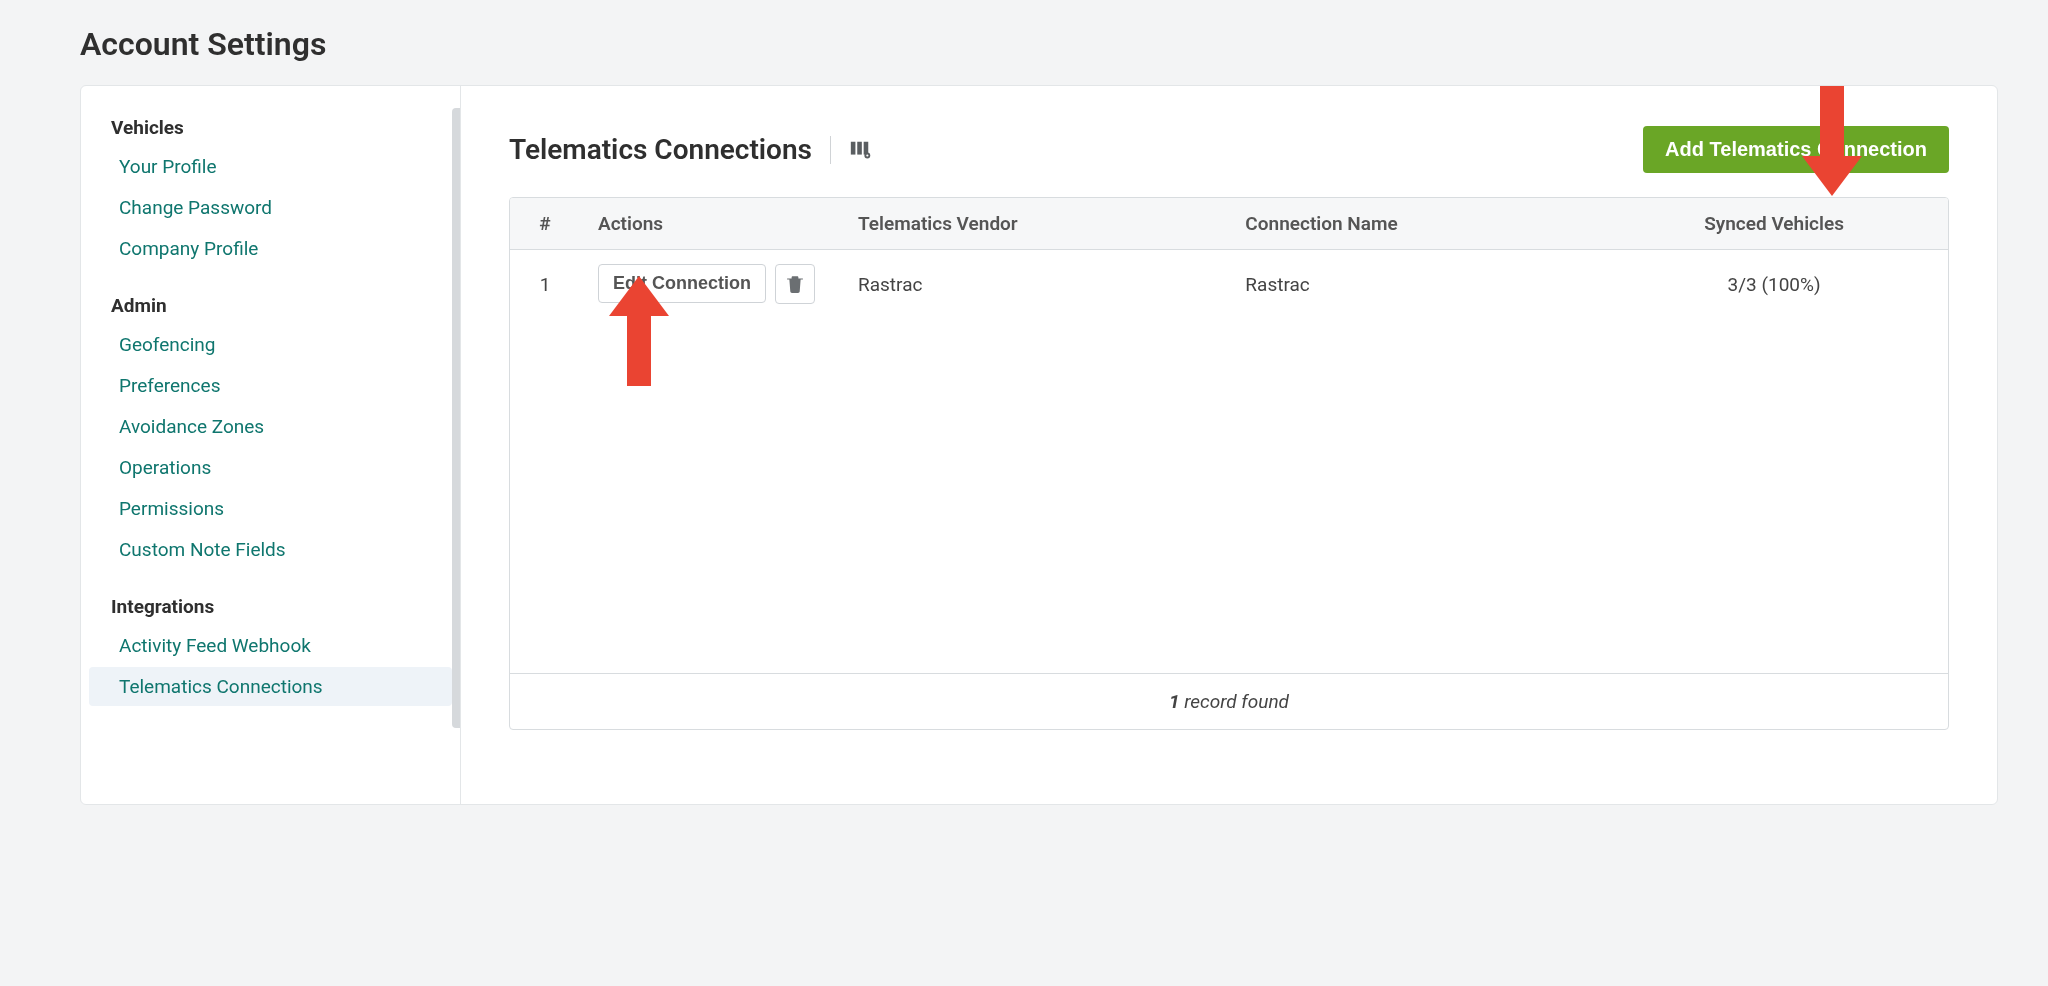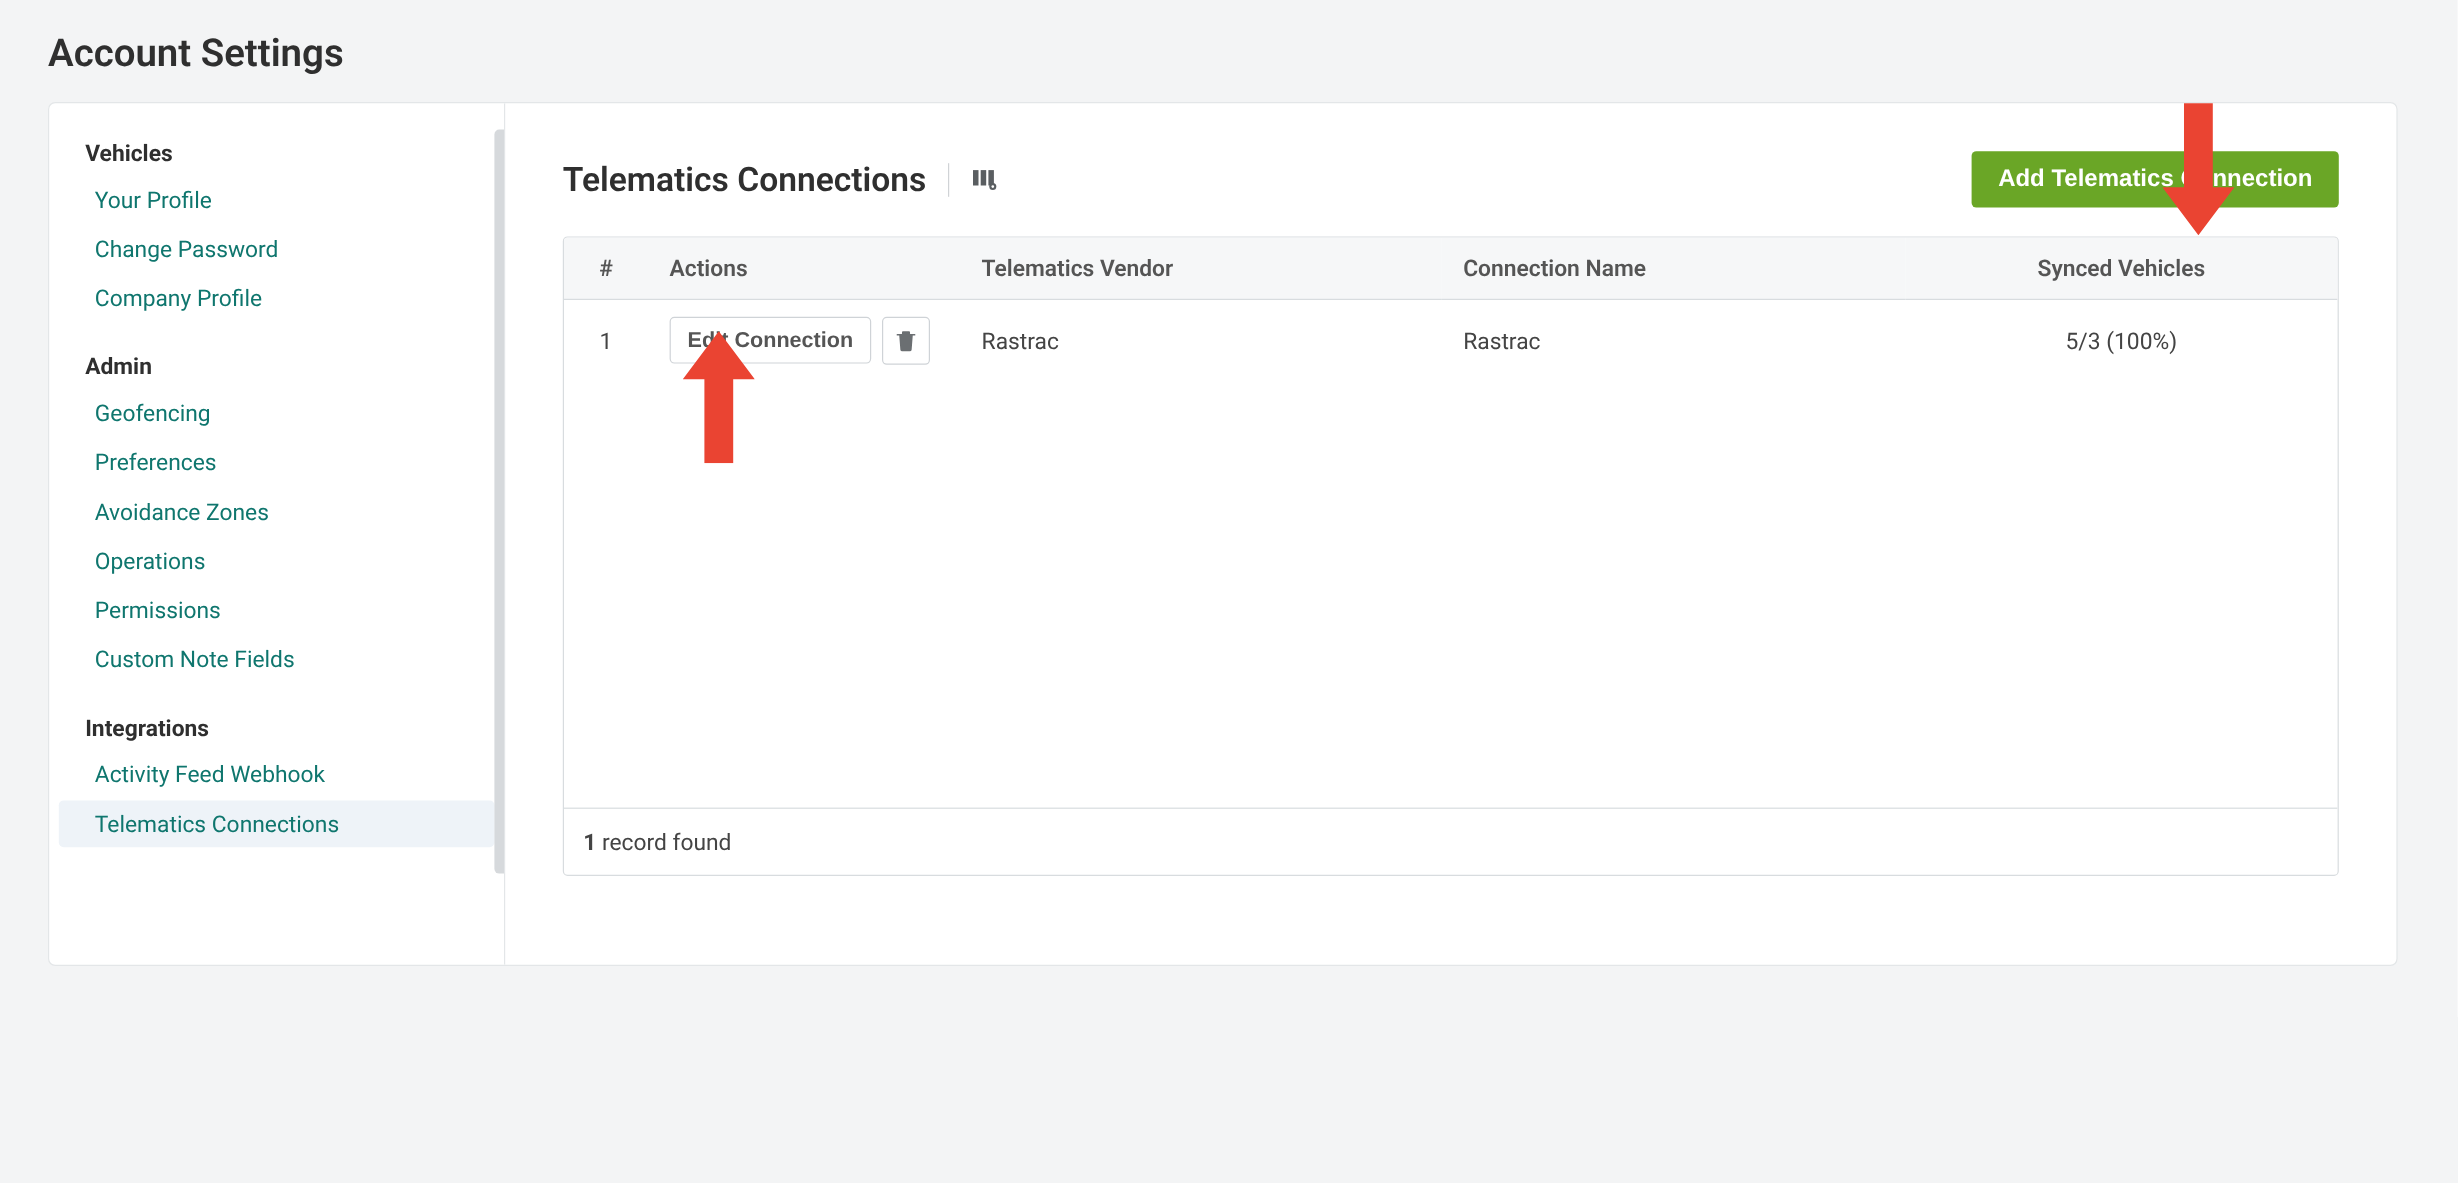--- a/index.html
+++ b/index.html
@@ -3,21 +3,21 @@
 <meta charset="utf-8">
 <style>
   * { box-sizing: border-box; margin: 0; padding: 0; }
   body {
     font-family: -apple-system, BlinkMacSystemFont, "Segoe UI", Roboto, "Helvetica Neue", Arial, sans-serif;
     background: #f3f4f5;
     color: #333;
     font-size: 18px;
   }
   .page {
-    padding: 25px 50px 0 40px;
+    padding: 25px 50px 0 80px;
   }
   .page-title {
     font-size: 32px;
     font-weight: 600;
     color: #2f2f2f;
     margin-bottom: 22px;
   }
   .card {
     background: #fff;
     border: 1px solid #e3e6e8;
@@ -151,24 +151,25 @@
     justify-content: center;
     vertical-align: middle;
     padding: 0;
   }
   .trash-svg { width: 16px; height: 18px; fill: #6b6f72; }
   .table-body-space {
     height: 355px;
   }
   .table-footer {
     border-top: 1px solid #d8dcdf;
-    text-align: left;
+    text-align: center;
     padding: 16px;
     font-size: 19px;
     color: #444;
+    font-style: italic;
   }
   .table-footer b { font-weight: 700; }
   
   .arrow {
     position: absolute;
     pointer-events: none;
   }
   .arrow svg { display: block; }
 </style>
 </head>
@@ -233,21 +234,21 @@
               <td class="col-actions">
                 <button class="btn-outline">Edit Connection</button>
                 <button class="btn-icon">
                   <svg class="trash-svg" viewBox="0 0 14 16">
                     <path d="M2 4h10l-.8 10.5c-.05.8-.7 1.5-1.5 1.5H4.3c-.8 0-1.45-.7-1.5-1.5L2 4zm3-3h4c.6 0 1 .4 1 1v1H4V2c0-.6.4-1 1-1zM0 3h14v1H0V3z"></path>
                   </svg>
                 </button>
               </td>
               <td>Rastrac</td>
               <td>Rastrac</td>
-              <td class="col-synced">5/3 (100%)</td>
+              <td class="col-synced">3/3 (100%)</td>
             </tr>
             <tr>
                 <td colspan="5" class="table-body-space"></td>
               </tr>
           </tbody>
         </table>
         <div class="table-footer">
           <b>1</b><span> record found</span>
         </div>
       </div>

